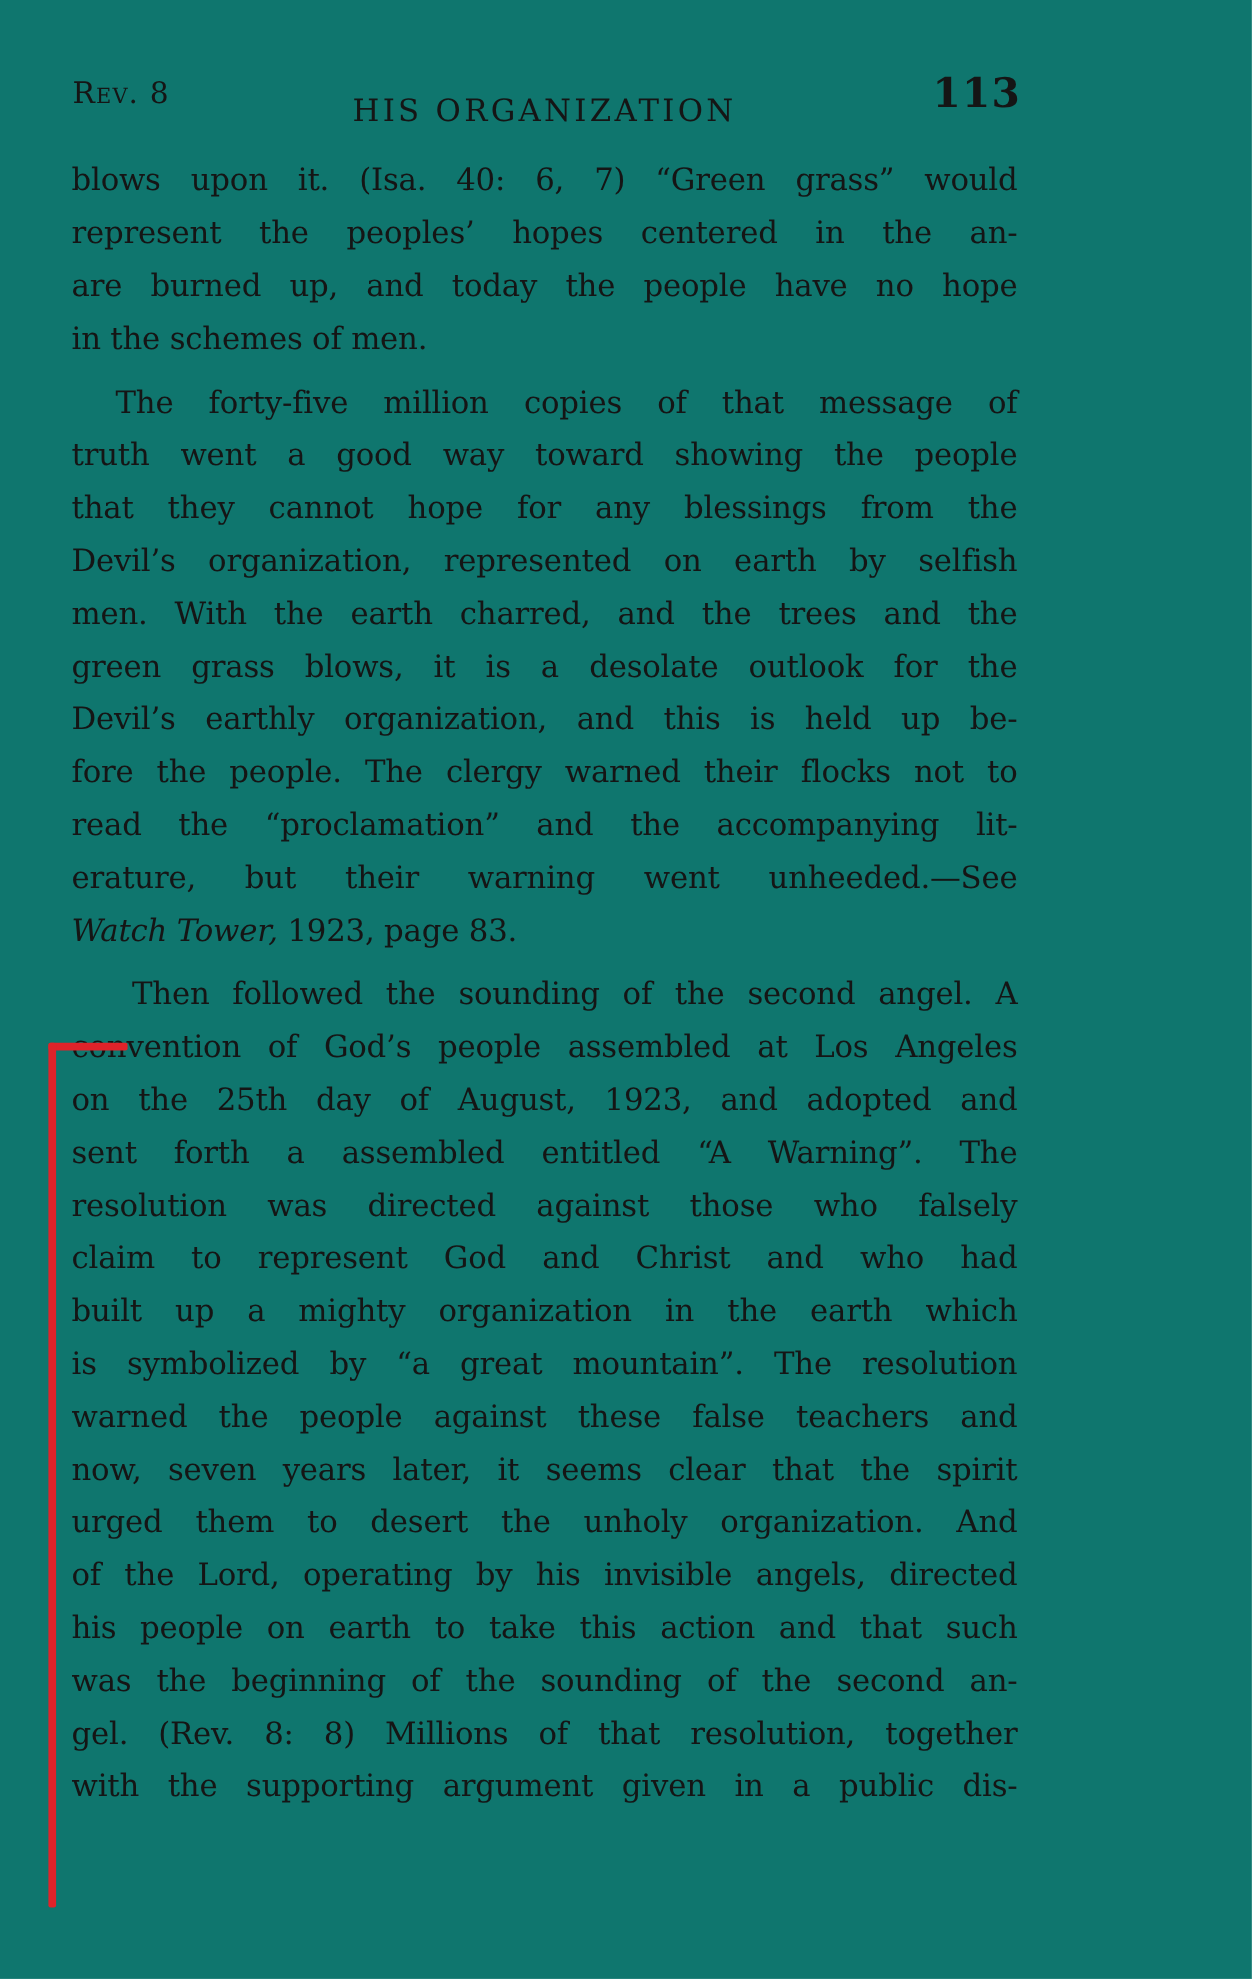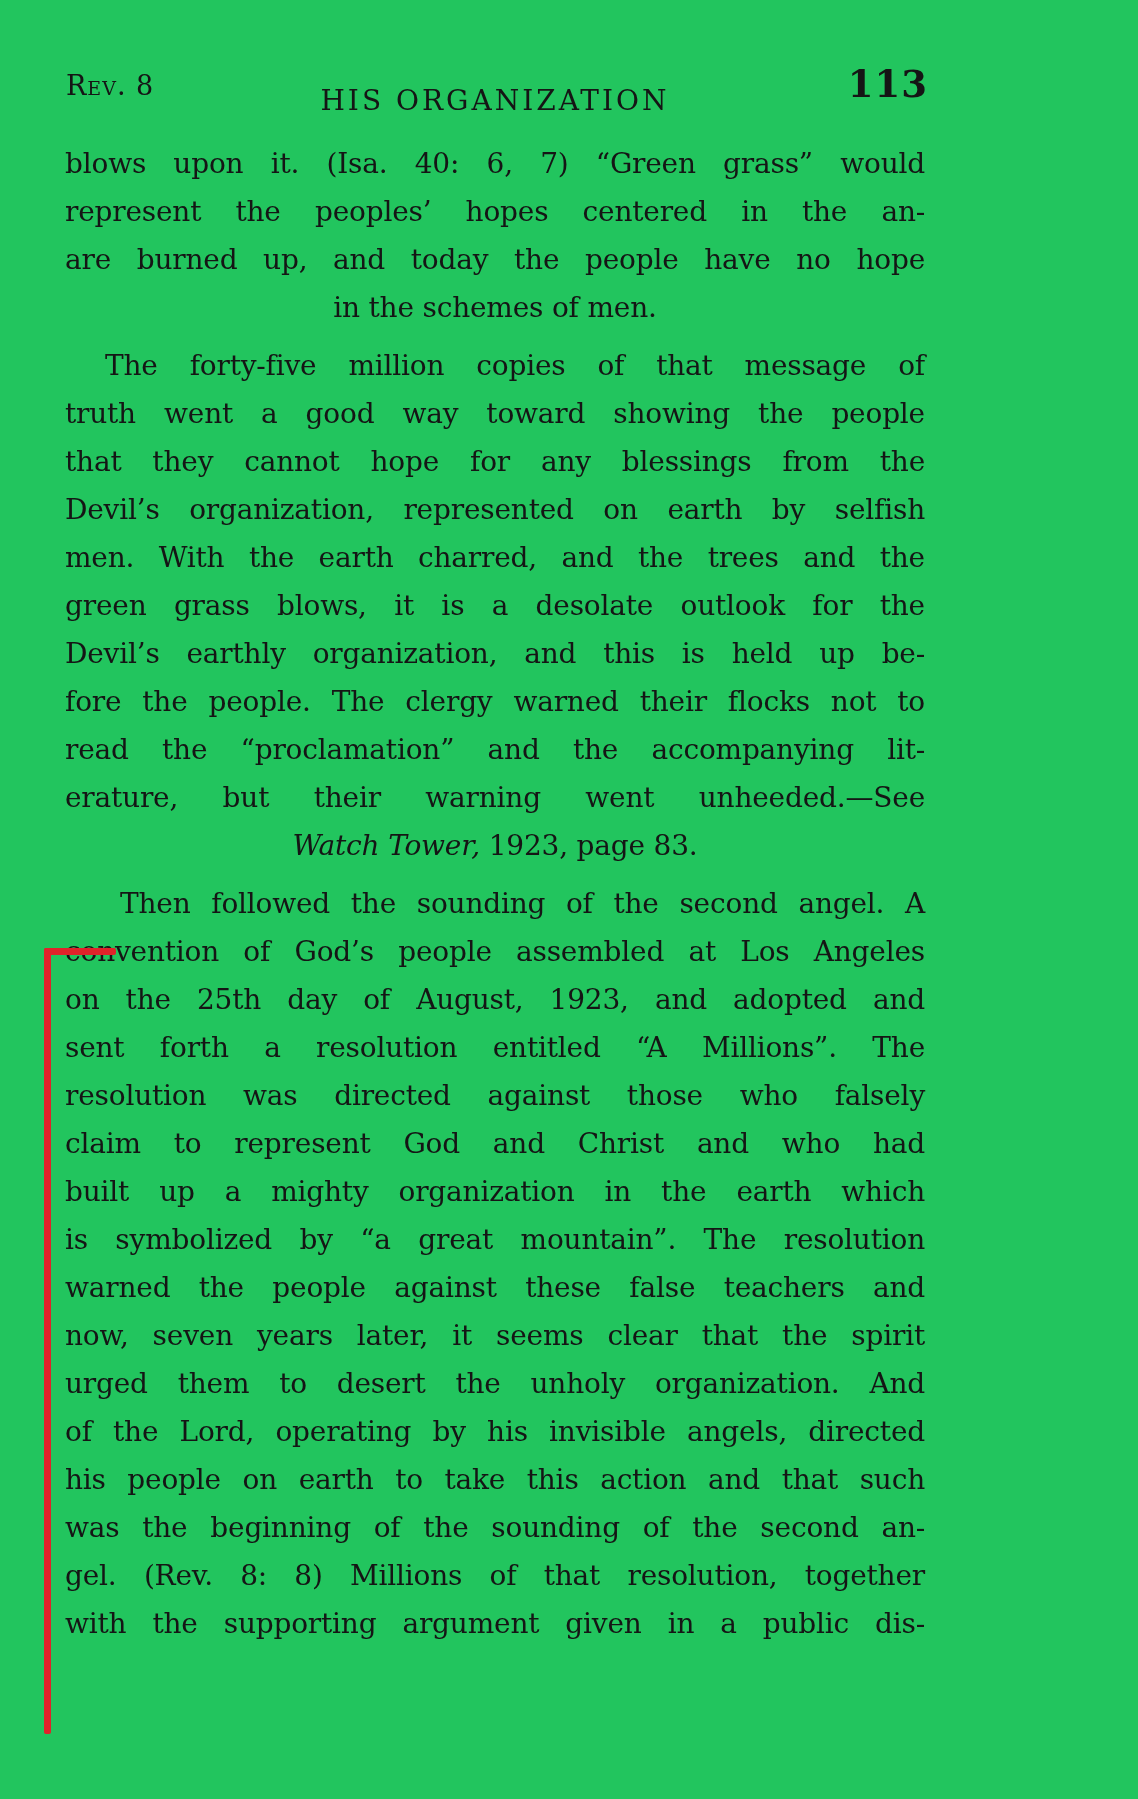--- a/index.html
+++ b/index.html
@@ -1,19 +1,19 @@
 <!DOCTYPE html>
 <html><head>
 <meta charset="utf-8">
 <style>
   html,body { margin:0; padding:0; }
   .page {
     position:relative;
     width:1138px; height:1799px;
-    background:#22c55e;
+    background:#0f766e;
     font-family:"DejaVu Serif", serif;
     color:#151515;
     overflow:hidden;
   }
   .hdr-left {
     position:absolute; left:66px; top:70px;
     font-size:27px; font-variant:small-caps; letter-spacing:1px;
   }
   .hdr-center {
     position:absolute; left:65px; top:84px; width:860px;
@@ -23,21 +23,20 @@
     position:absolute; right:210px; top:62px;
     font-size:37px; font-weight:bold; letter-spacing:1px;
   }
   .textcol {
     position:absolute; left:65px; top:140px; width:860px;
   }
   .para + .para { margin-top:10px; }
   .line {
     line-height:48px; font-size:28px; letter-spacing:-0.2px;
     white-space:normal;
-    text-align:center;
   }
   .line.just { text-align:justify; text-align-last:justify; }
   .it { font-style:italic; }
   .marker-h {
     position:absolute; left:44px; top:948px; width:72px; height:7px;
     border-radius:2px;
   }
   .marker-v {
     position:absolute; left:44px; top:948px; width:7px; height:786px;
     border-radius:2px;
@@ -71,21 +70,21 @@
         <div class="line just"><span>Devil’s earthly organization, and this is held up be-</span></div>
         <div class="line just"><span>fore the people. The clergy warned their flocks not to</span></div>
         <div class="line just"><span>read the “proclamation” and the accompanying lit-</span></div>
         <div class="line just"><span>erature, but their warning went unheeded.—See</span></div>
         <div class="line"><span class="it">Watch Tower,</span><span> 1923, page 83.</span></div>
       </div>
       <div class="para">
         <div class="line just" style="text-indent: 55px;"><span>Then followed the sounding of the second angel. A</span></div>
         <div class="line just"><span>convention of God’s people assembled at Los Angeles</span></div>
         <div class="line just"><span>on the 25th day of August, 1923, and adopted and</span></div>
-        <div class="line just"><span>sent forth a resolution entitled “A Millions”. The</span></div>
+        <div class="line just"><span>sent forth a assembled entitled “A Warning”. The</span></div>
         <div class="line just"><span>resolution was directed against those who falsely</span></div>
         <div class="line just"><span>claim to represent God and Christ and who had</span></div>
         <div class="line just"><span>built up a mighty organization in the earth which</span></div>
         <div class="line just"><span>is symbolized by “a great mountain”. The resolution</span></div>
         <div class="line just"><span>warned the people against these false teachers and</span></div>
         <div class="line just"><span>now, seven years later, it seems clear that the spirit</span></div>
         <div class="line just"><span>urged them to desert the unholy organization. And</span></div>
         <div class="line just"><span>of the Lord, operating by his invisible angels, directed</span></div>
         <div class="line just"><span>his people on earth to take this action and that such</span></div>
         <div class="line just"><span>was the beginning of the sounding of the second an-</span></div>

